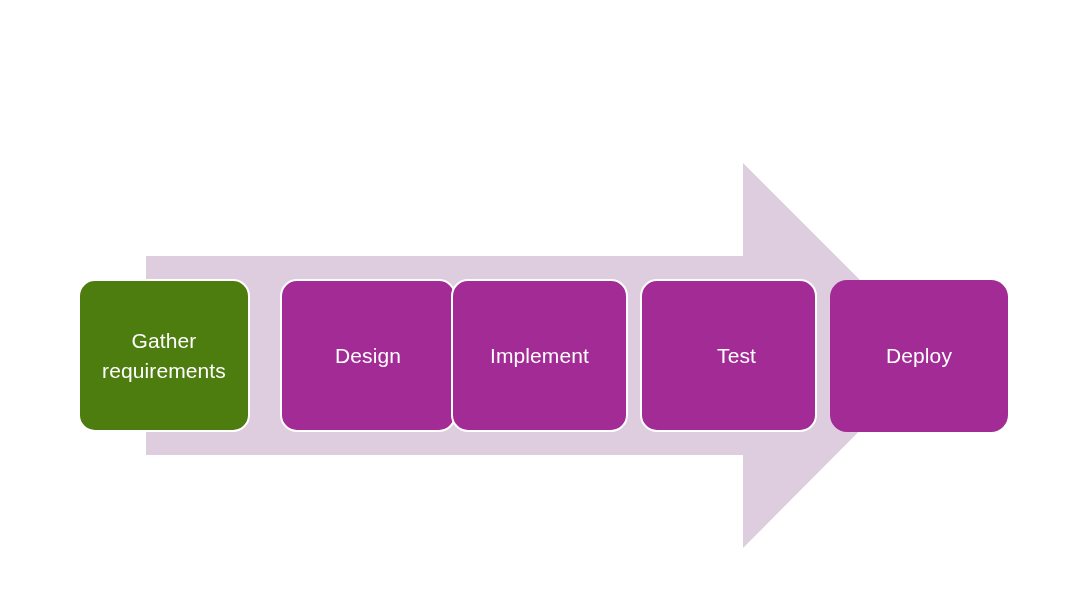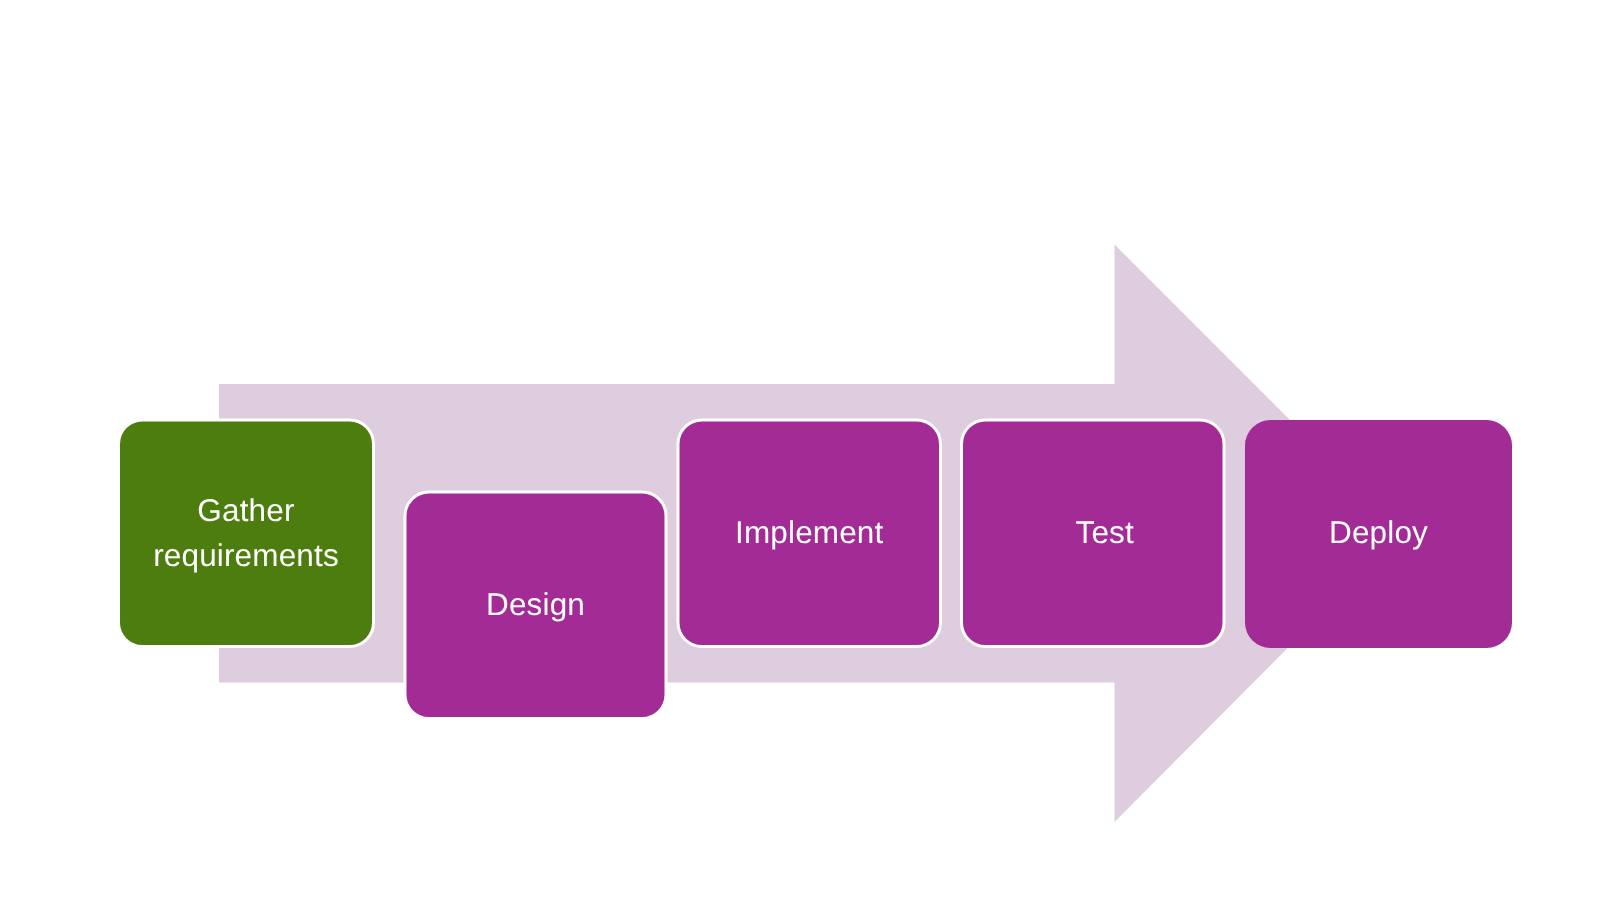--- a/index.html
+++ b/index.html
@@ -65,21 +65,21 @@
 
   <svg id="arrow-svg" viewBox="0 0 1080 608" xmlns="http://www.w3.org/2000/svg" aria-hidden="true" style="width: 1080px; height: 608px;">
     <polygon id="arrow-shape" points="146,256 743,256 743,163 935,355 743,548 743,455 146,455" fill="#DECCDF"></polygon>
   </svg>
 
   <div id="stage-row">
       <div class="stage-box" style="left: 78px; top: 279px; width: 172px; height: 153px; background: #4d7c0f; border-radius: 17px; border-width: 2px; border-color: rgb(255, 255, 255);">
         <span class="stage-label" style="color: rgb(255, 255, 255); font-size: 21px;">Gather
 requirements</span>
       </div>
-      <div class="stage-box" style="left: 269px; top: 279px; width: 176px; height: 153px; background: rgb(163, 43, 149); border-radius: 17px; border-width: 2px; border-color: rgb(255, 255, 255); margin-top: 48px;">
+      <div class="stage-box" style="left: 280px; top: 279px; width: 176px; height: 153px; background: rgb(163, 43, 149); border-radius: 17px; border-width: 2px; border-color: rgb(255, 255, 255);">
         <span class="stage-label" style="color: rgb(255, 255, 255); font-size: 21px;">Design</span>
       </div>
       <div class="stage-box" style="left: 451px; top: 279px; width: 177px; height: 153px; background: rgb(163, 43, 149); border-radius: 17px; border-width: 2px; border-color: rgb(255, 255, 255);">
         <span class="stage-label" style="color: #ffffff; font-size: 21px;">Implement</span>
       </div>
       <div class="stage-box" style="left: 640px; top: 279px; width: 177px; height: 153px; background: rgb(163, 43, 149); border-radius: 17px; border-width: 2px; border-color: rgb(255, 255, 255); padding-left: 16px;">
         <span class="stage-label" style="color: rgb(255, 255, 255); font-size: 21px;">Test</span>
       </div>
       <div class="stage-box no-border" style="left: 830px; top: 280px; width: 178px; height: 152px; background: rgb(163, 43, 149); border-radius: 17px;">
         <span class="stage-label" style="color: rgb(255, 255, 255); font-size: 21px; text-align: right;">Deploy</span>

